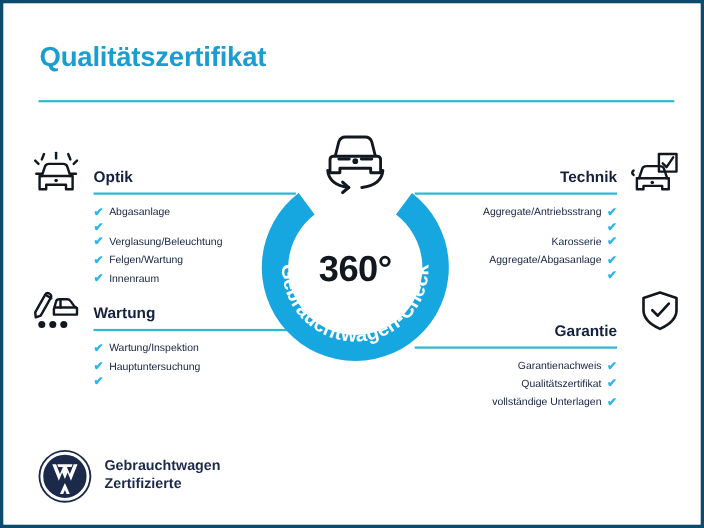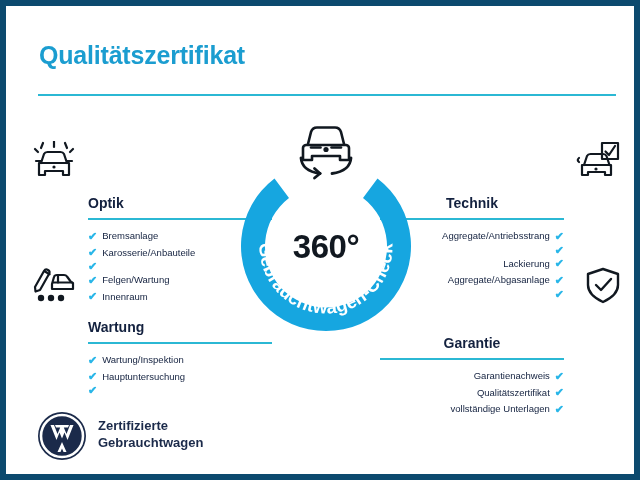--- a/index.html
+++ b/index.html
@@ -8,21 +8,21 @@
     background: #ffffff;
   }
   #page {
     position: relative;
     width: 640px;
     height: 480px;
     background: #ffffff;
     font-family: "Liberation Sans", sans-serif;
     overflow: hidden;
     box-sizing: border-box;
-    border: 6px solid #0c4a6e;
+    border: 3px solid #0c4a6e;
   }
 
   
   #page-title {
     position: absolute;
     left: 33px;
     top: 35px;
     font-size: 25px;
     font-weight: bold;
     color: #1b9dd0;
@@ -45,21 +45,20 @@
   .section-head {
     position: relative;
     height: 26px;
   }
   .section-title {
     font-size: 14px;
     font-weight: bold;
     color: #13213f;
     line-height: 18px;
     white-space: nowrap;
-    margin-top: 40px;
   }
   .section-rule {
     position: absolute;
     left: 0;
     bottom: 0;
     height: 2px;
     background: #2bb8d4;
   }
   .section-list {
     list-style: none;
@@ -83,21 +82,21 @@
   }
 
   
   .left .section-list li { justify-content: flex-start; }
   .left .check { margin-right: 5px; }
   .left .section-title { text-align: left; }
 
   
   .right .section-list li { justify-content: flex-end; }
   .right .check { margin-left: 5px; }
-  .right .section-head { text-align: center; }
+  .right .section-head { text-align: right; }
   .right .section-rule { left: auto; right: 0; }
 
   
   #sec-optik    { left: 82px;  top: 148px; width: 184px; }
   #sec-wartung  { left: 82px;  top: 272px; width: 184px; }
   #sec-technik  { left: 374px; top: 148px; width: 184px; }
   #sec-garantie { left: 374px; top: 288px; width: 184px; }
 
   #sec-optik .section-rule,
   #sec-wartung .section-rule,
@@ -189,28 +188,28 @@
   </div>
 
   <div class="section left" id="sec-optik">
     <div class="section-head">
       <div class="section-title">Optik</div>
       <div class="section-rule"></div>
     </div>
     <ul class="section-list">
       <li>
           <span class="check">✔</span>
-          <span>Bremsanlage</span>
-        </li>
-      <li>
-          <span class="check">✔</span>
-          <span>Karosserie/Anbauteile</span>
-        </li>
-      <li>
-          <span class="check">✔</span>
+          <span>Abgasanlage</span>
+        </li>
+      <li>
+          <span class="check">✔</span>
+        </li>
+      <li>
+          <span class="check">✔</span>
+          <span>Verglasung/Beleuchtung</span>
         </li>
       <li>
           <span class="check">✔</span>
           <span>Felgen/Wartung</span>
         </li>
       <li>
           <span class="check">✔</span>
           <span>Innenraum</span>
         </li>
     </ul>
@@ -271,21 +270,21 @@
     </div>
     <ul class="section-list">
       <li>
           <span>Aggregate/Antriebsstrang</span>
           <span class="check">✔</span>
         </li>
       <li>
           <span class="check">✔</span>
         </li>
       <li>
-          <span>Lackierung</span>
+          <span>Karosserie</span>
           <span class="check">✔</span>
         </li>
       <li>
           <span>Aggregate/Abgasanlage</span>
           <span class="check">✔</span>
         </li>
       <li>
           <span class="check">✔</span>
         </li>
     </ul>
@@ -366,17 +365,17 @@
   <div id="footer-logo">
     <svg viewBox="0 0 52 52" width="52" height="52">
       <circle cx="26" cy="26" r="24" fill="#1b2a4a"></circle>
       <circle cx="26" cy="26" r="21" fill="none" stroke="#ffffff" stroke-width="2.6"></circle>
       <path d="M14.5 15 L20.5 30 L23.5 22.5 L26 28.5 L28.5 22.5 L31.5 30 L37.5 15
                L34 15 L30.5 24 L27.8 17.5 L32 17.5 L33 15 L19 15 L20 17.5 L24.2 17.5 L21.5 24 L18 15 Z" fill="#ffffff"></path>
       <path d="M26 32 L21.5 42 L24.5 42 L26 38.5 L27.5 42 L30.5 42 Z" fill="#ffffff"></path>
     </svg>
   </div>
   <div id="footer-text">
+    <div>Gebrauchtwagen</div>
     <div>Zertifizierte</div>
-    <div>Gebrauchtwagen</div>
   </div>
 
 </div>
 
 </body></html>

